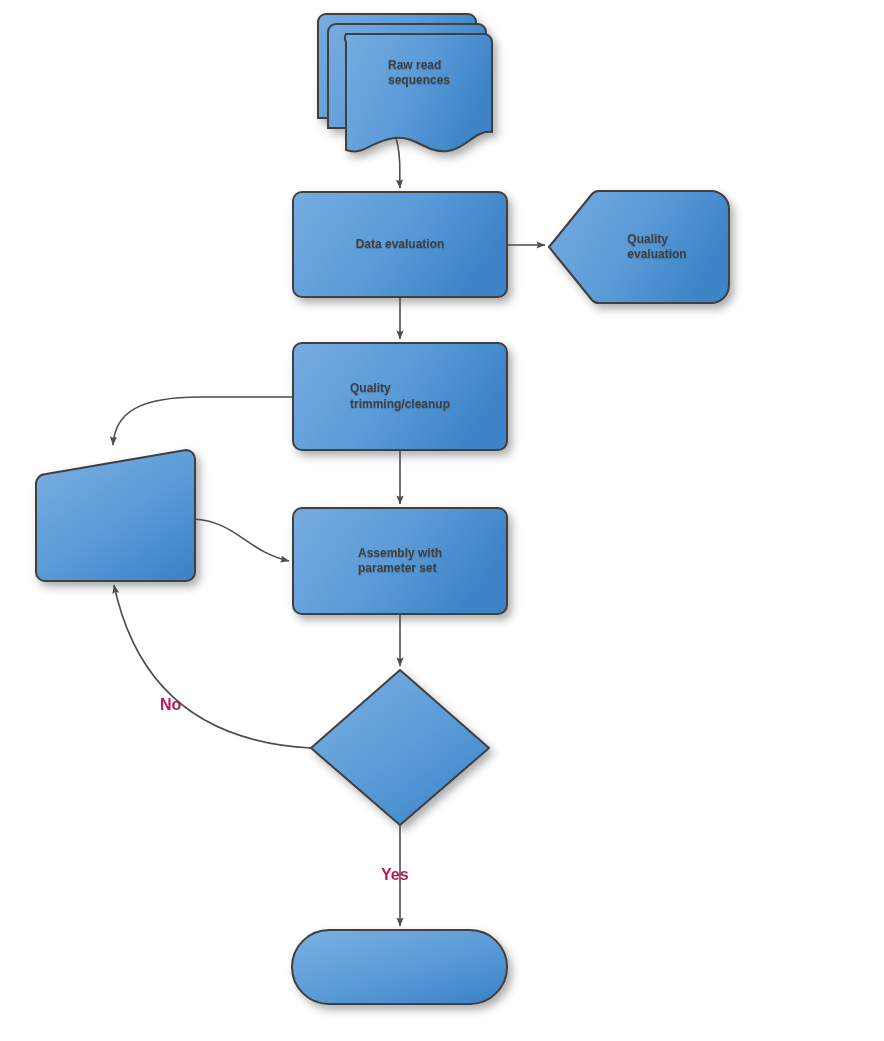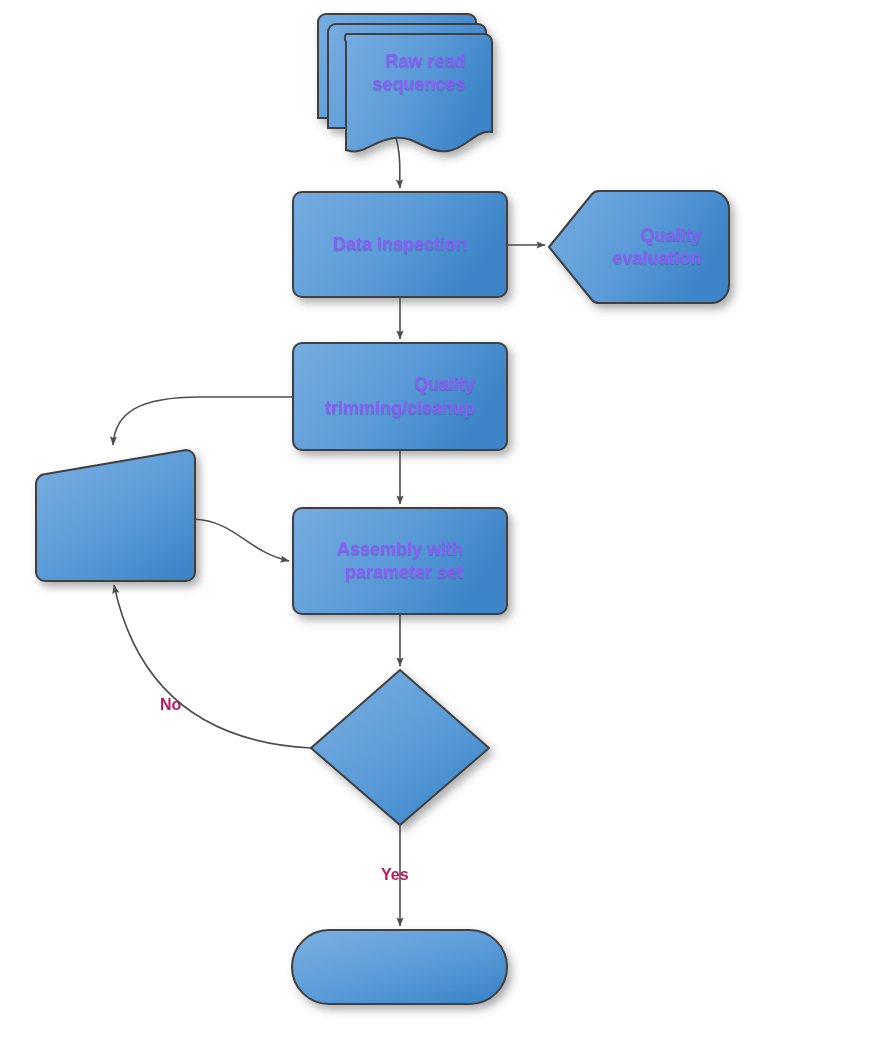--- a/index.html
+++ b/index.html
@@ -22,24 +22,24 @@
     left: 0;
     top: 0;
     width: 884px;
     height: 1041px;
   }
   .node-label {
     position: absolute;
     display: flex;
     align-items: center;
     justify-content: center;
-    text-align: right;
-    color: #8b5cf6;
+    text-align: left;
+    color: #404040;
     font-weight: bold;
-    font-size: 18px;
+    font-size: 12px;
     line-height: 1.28;
     pointer-events: none;
     text-shadow: 0 1px 1px rgba(40,70,100,0.35);
     white-space: pre-line;
   }
   .edge-label {
     position: absolute;
     color: #be185d;
     font-weight: bold;
     font-size: 16px;
@@ -127,21 +127,21 @@
     </g>
 
     <g filter="url(#softShadow)">
       <rect x="292" y="930" width="215" height="74" rx="37" ry="37" fill="url(#nodeGradV)" stroke="#3f3f3f" stroke-width="2"></rect>
     </g>
   </svg>
 
   <div class="node-label" style="left:346px; top:38px; width:146px; height:70px;">Raw read
 sequences</div>
 
-  <div class="node-label" style="left:293px; top:192px; width:214px; height:105px;">Data inspection</div>
+  <div class="node-label" style="left:293px; top:192px; width:214px; height:105px;">Data evaluation</div>
 
   <div class="node-label" style="left:585px; top:191px; width:144px; height:112px;">Quality
 evaluation</div>
 
   <div class="node-label" style="left:293px; top:343px; width:214px; height:107px;">Quality
 trimming/cleanup</div>
 
 
   <div class="node-label" style="left:293px; top:508px; width:214px; height:106px;">Assembly with
 parameter set</div>

